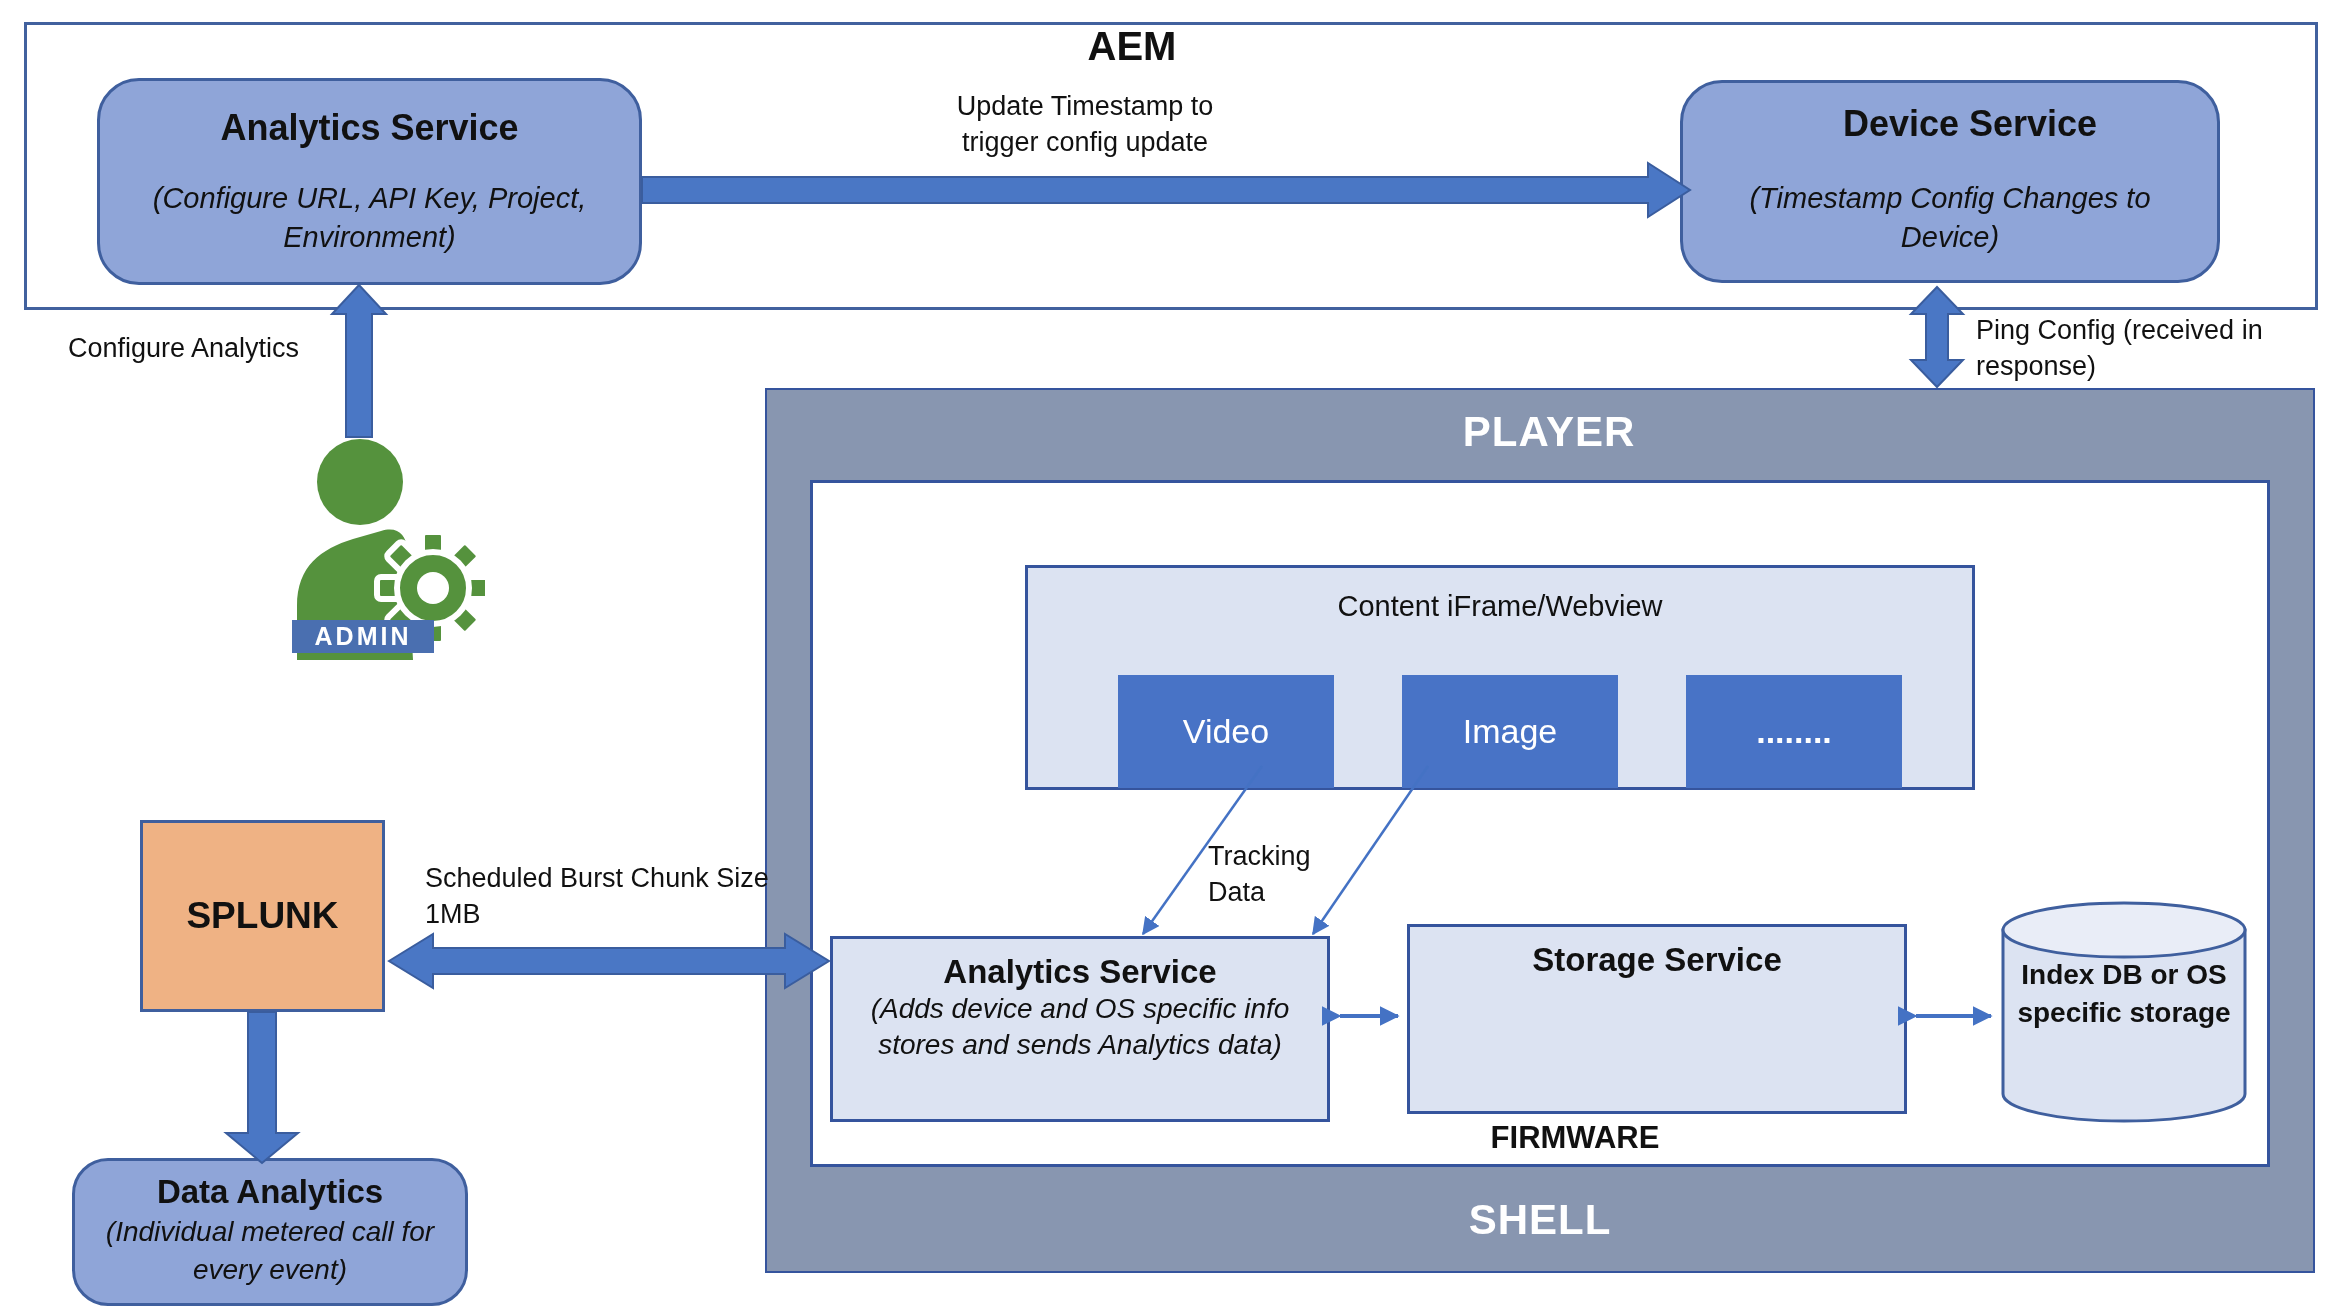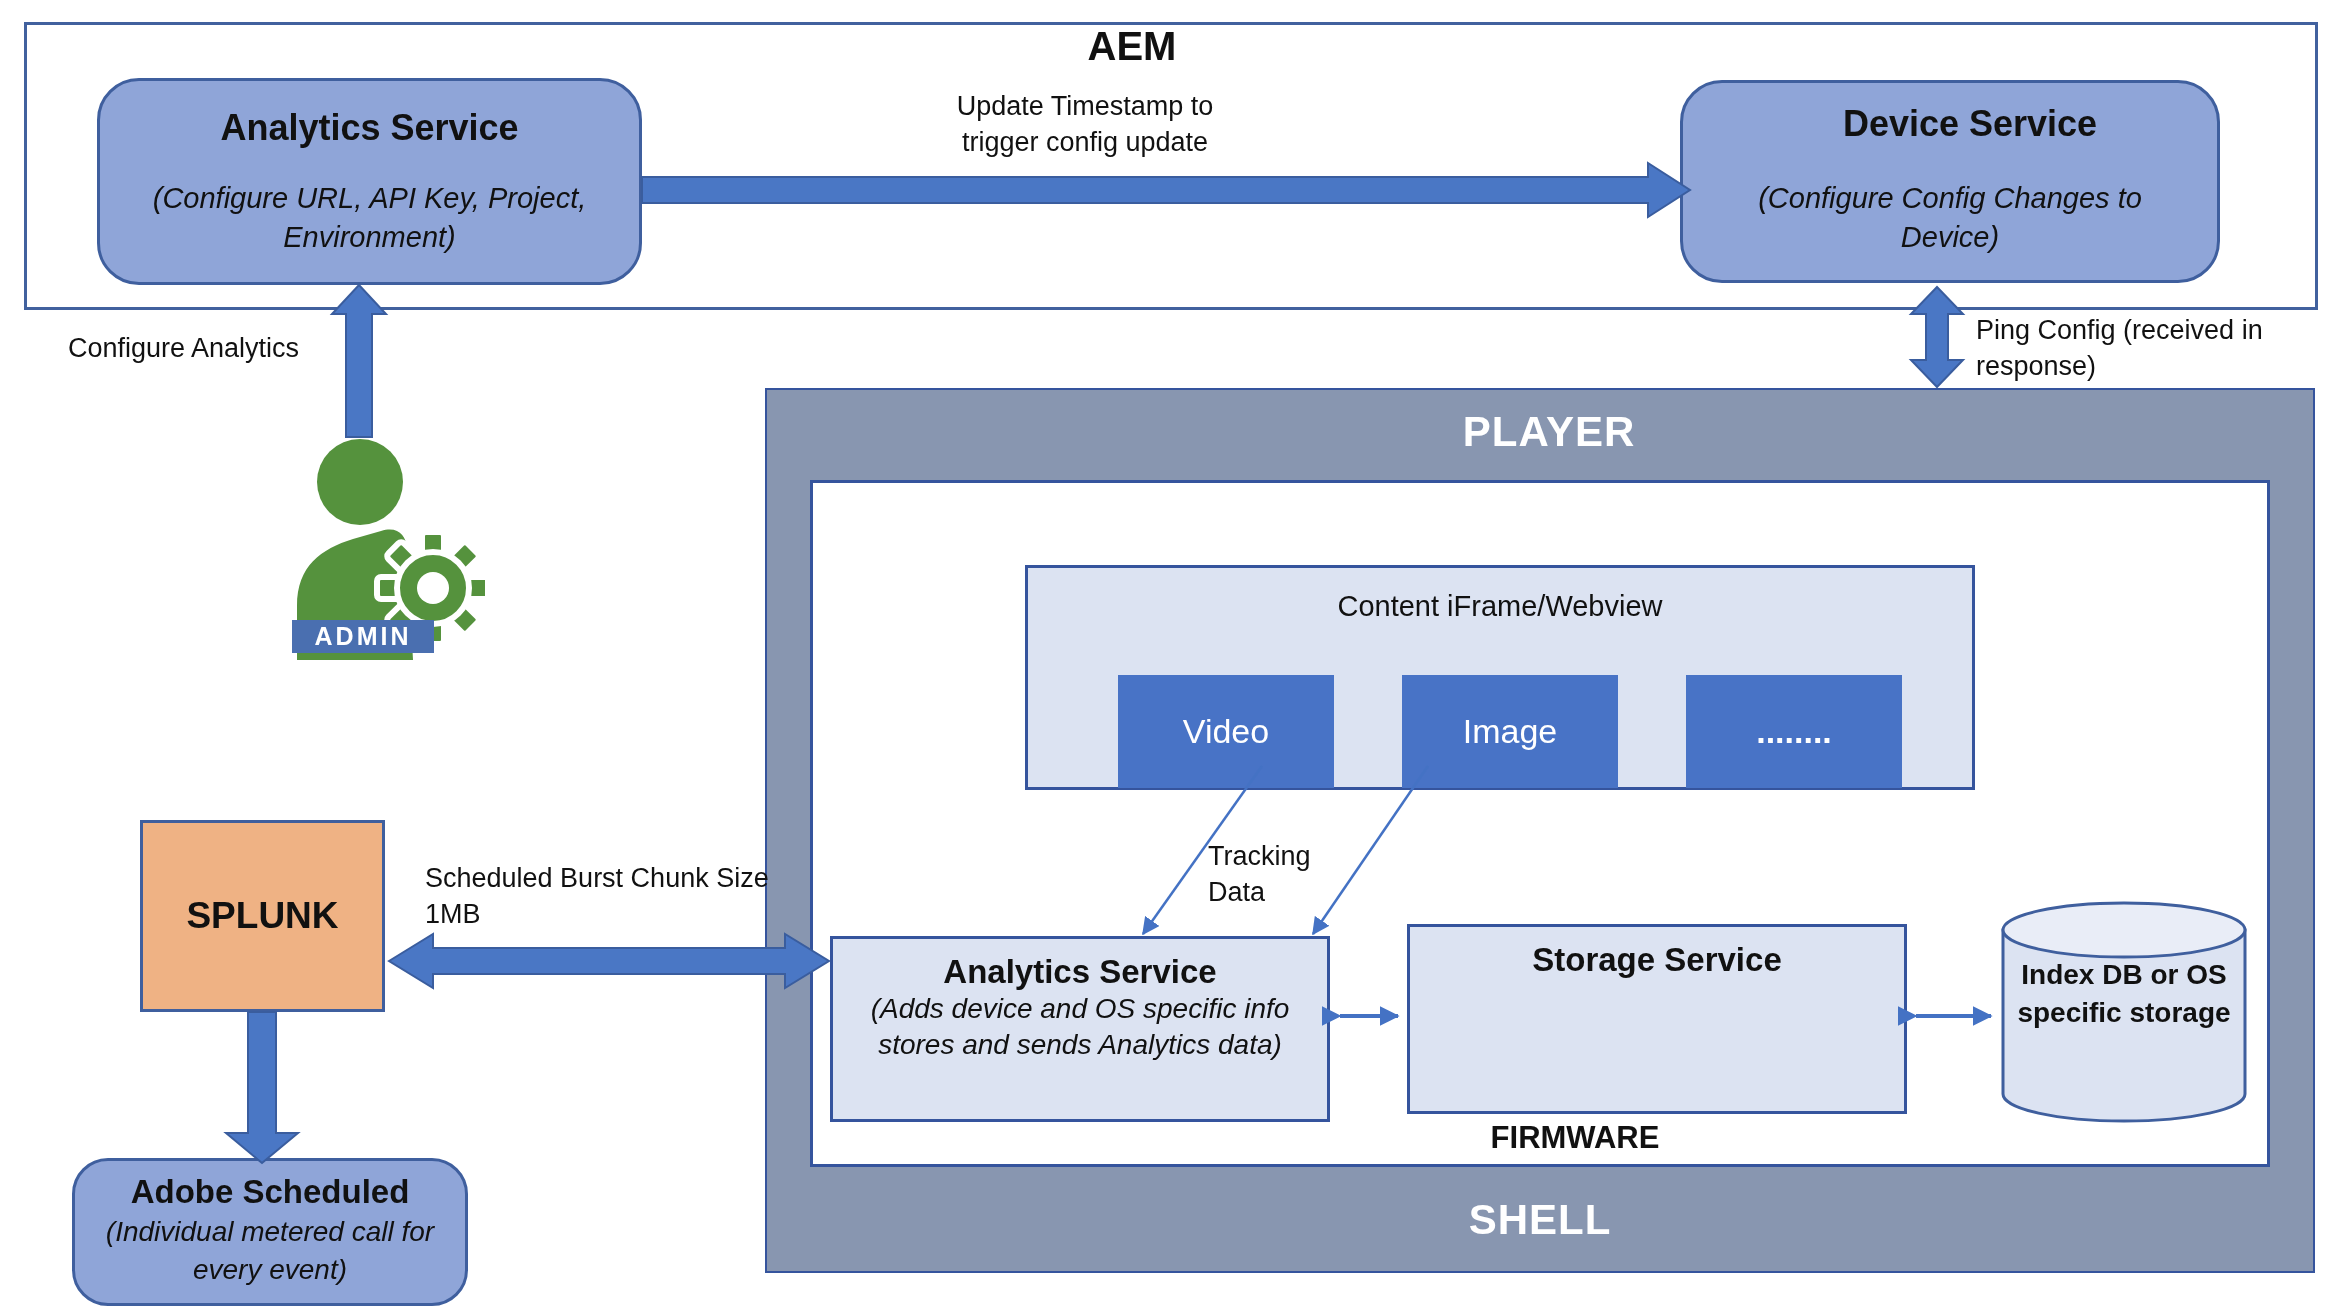--- a/index.html
+++ b/index.html
@@ -55,21 +55,21 @@
 
   <div class="abs svc" style="left:97px;top:78px;width:545px;height:207px;">
     <div class="t">Analytics Service</div>
     <div class="s">(Configure URL, API Key, Project, Environment)</div>
   </div>
 
   <div class="abs small-label" style="left:950px;top:88px;width:270px;text-align:center;">Update Timestamp to trigger config update</div>
 
   <div class="abs svc" style="left:1680px;top:80px;width:540px;height:203px;">
     <div class="t" style="margin-top:20px;margin-left:40px;">Device Service</div>
-    <div class="s" style="margin-top:34px;max-width:440px;">(Configure Config Changes to Device)</div>
+    <div class="s" style="margin-top:34px;max-width:440px;">(Timestamp Config Changes to Device)</div>
   </div>
 
   <div class="abs small-label" style="left:68px;top:330px;width:270px;">Configure Analytics</div>
 
   <div class="abs small-label" style="left:1976px;top:312px;width:330px;">Ping Config (received in response)</div>
 
   <svg class="abs" style="left:285px;top:430px;" width="200" height="230" viewBox="0 0 200 230">
     <circle cx="75" cy="52" r="43" fill="#55923d"></circle>
     <path d="M 12,230 L 12,176 C 12,136 36,119 68,109 L 96,101 C 113,96 121,105 122,119 L 128,230 Z" fill="#55923d"></path>
     <g transform="translate(148,158)">
@@ -119,21 +119,21 @@
     <ellipse cx="124" cy="30" rx="121" ry="27" fill="#e9edf7" stroke="#3f5f9e" stroke-width="3"></ellipse>
   </svg>
   <div class="abs cyl-text">Index DB or OS specific storage</div>
 
   <div class="abs splunk">
     <span>SPLUNK</span>
   </div>
   <div class="abs small-label" style="left:425px;top:860px;width:360px;">Scheduled Burst Chunk Size 1MB</div>
 
   <div class="abs svc adobe">
-    <div class="t">Adobe Scheduled</div>
+    <div class="t">Data Analytics</div>
     <div class="s">(Individual metered call for every event)</div>
   </div>
 
   <svg class="abs layer" width="2344" height="1310" viewBox="0 0 2344 1310">
     <defs>
       <marker id="ah" markerWidth="5" markerHeight="5" refX="4.6" refY="2.5" orient="auto" markerUnits="strokeWidth">
         <path d="M0,0 L5,2.5 L0,5 Z" fill="#4472c4"></path>
       </marker>
       <marker id="ah2" markerWidth="7" markerHeight="7" refX="6.4" refY="3.5" orient="auto" markerUnits="strokeWidth">
         <path d="M0,0 L7,3.5 L0,7 Z" fill="#4472c4"></path>

